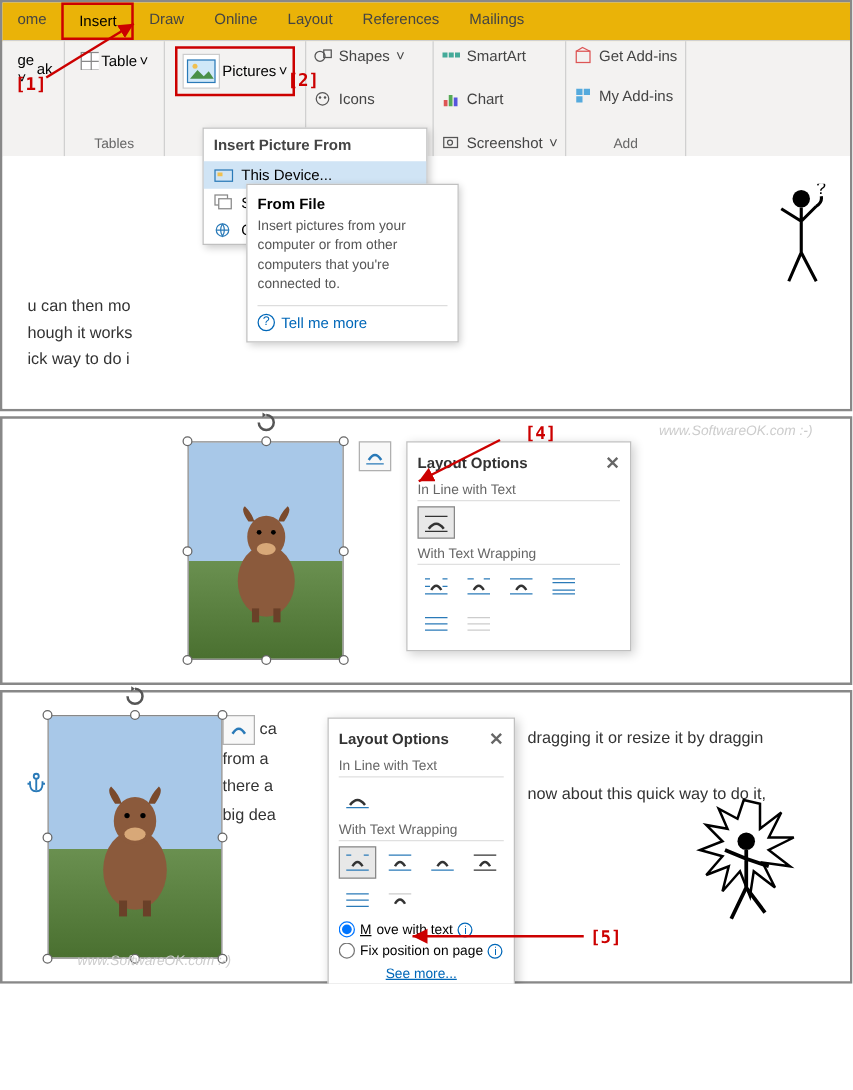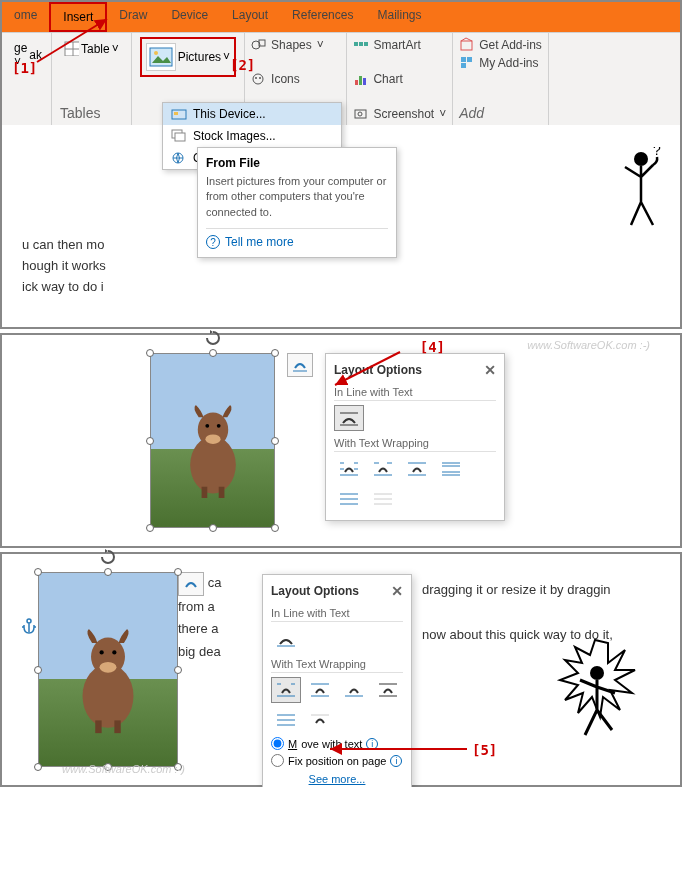--- a/index.html
+++ b/index.html
@@ -1,40 +1,40 @@
 <!DOCTYPE html>
 <html><head>
 <meta charset="utf-8">
 <style>
   * { box-sizing: border-box; margin: 0; padding: 0; }
   body { font-family: "Segoe UI", sans-serif; font-size: 12px; background: #fff; width: 682px; }
   
   
   .panel1 { border: 2px solid #888; background: #fff; position: relative; }
-  .tabs { display: flex; background: #f97316; border-bottom: 1px solid #d0d0d0; }
+  .tabs { display: flex; background: #eab308; border-bottom: 1px solid #d0d0d0; }
   .tab { padding: 6px 12px; color: #444; cursor: pointer; }
   .tab.active { border: 2px solid #c00; color: #000; }
   .ribbon-body { display: flex; background: #f3f2f1; height: 92px; }
   .ribbon-group { padding: 4px 8px; border-right: 1px solid #d0d0d0; display: flex; flex-direction: column; justify-content: space-between; }
-  .group-label { color: #666; font-size: 14px; padding-top: 2px; }
+  .group-label { text-align: center; color: #666; font-size: 11px; padding-top: 2px; }
   .big-btn { display: flex; flex-direction: row; align-items: center; padding: 4px; gap: 2px; }
   .big-btn.boxed { border: 2px solid #c00; }
-  .small-row { display: flex; flex-direction: column; gap: 3px; padding: 4px 6px; }
+  .small-row { display: flex; flex-direction: column; gap: 17px; padding: 4px 6px; }
   .small-btn { display: flex; align-items: center; gap: 5px; color: #444; }
   .icon-box { width: 30px; height: 28px; border: 1px solid #ccc; background: #fff; display: flex; align-items: center; justify-content: center; }
   .mini-icon { width: 15px; height: 15px; }
   
   
   .dropdown { position: absolute; left: 160px; top: 100px; background: #fff; border: 1px solid #c0c0c0; box-shadow: 2px 2px 6px rgba(0,0,0,0.2); width: 180px; z-index: 10; }
   .dropdown-title { padding: 6px 8px; font-weight: bold; color: #444; }
   .dropdown-item { display: flex; align-items: center; gap: 6px; padding: 4px 8px; }
   .dropdown-item.hover { background: #d0e4f5; }
   
   
-  .tooltip { position: absolute; left: 195px; top: 145px; background: #fff; border: 1px solid #c0c0c0; width: 200px; padding: 8px; z-index: 11; box-shadow: 2px 2px 6px rgba(0,0,0,0.2); }
+  .tooltip { position: absolute; left: 195px; top: 145px; background: #fff; border: 1px solid #c0c0c0; width: 170px; padding: 8px; z-index: 11; box-shadow: 2px 2px 6px rgba(0,0,0,0.2); }
   .tooltip-title { font-weight: bold; margin-bottom: 4px; }
   .tooltip-body { color: #555; font-size: 11px; line-height: 1.4; }
   .tooltip-link { display: flex; align-items: center; gap: 5px; color: #0067b8; margin-top: 8px; border-top: 1px solid #ddd; padding-top: 6px; }
   
   
   .anno { position: absolute; color: #c00; font-weight: bold; font-size: 14px; font-family: monospace; }
   .arrow-svg { position: absolute; pointer-events: none; }
   
   
   .doc-body { background: #fff; padding: 10px 20px 30px; color: #333; font-size: 13px; line-height: 1.6; position: relative; }
@@ -70,21 +70,21 @@
   .close-x { cursor: pointer; color: #666; font-size: 14px; }
 </style>
 </head>
 <body>
 
 <div class="panel1">
   <div class="tabs">
     <div class="tab">ome</div>
     <div class="tab active">Insert</div>
     <div class="tab">Draw</div>
-    <div class="tab">Device</div>
+    <div class="tab">Online</div>
     <div class="tab">Layout</div>
     <div class="tab">References</div>
     <div class="tab">Mailings</div>
   </div>
   <div class="ribbon-body">
     <div class="ribbon-group" style="width:50px;">
       <div class="big-btn">
         <span>ge ˅</span>
         <span>ak</span>
       </div>
@@ -176,25 +176,26 @@
         <span>Get Add-ins</span>
       </div>
       <div class="small-btn">
         <svg class="mini-icon">
             <rect x="2" y="2" width="5" height="5" fill="#5ad"></rect>
             <rect x="8" y="2" width="5" height="5" fill="#5ad"></rect>
             <rect x="2" y="8" width="5" height="5" fill="#5ad"></rect>
           </svg>
         <span>My Add-ins</span>
       </div>
-      <div class="group-label" style="margin-top:auto;font-style:italic;">Add</div>
+      <div class="group-label" style="margin-top:auto;">Add</div>
     </div>
   </div>
 
   <div class="dropdown">
+    <div class="dropdown-title">Insert Picture From</div>
     <div class="dropdown-item hover">
       <svg width="16" height="14">
           <rect x="1" y="3" width="14" height="9" fill="none" stroke="#2a7ab8"></rect>
           <rect x="3" y="5" width="4" height="3" fill="#f0c050"></rect>
         </svg>
       <span>This Device...</span>
     </div>
     <div class="dropdown-item">
       <svg width="16" height="14">
           <rect x="1" y="1" width="10" height="8" fill="none" stroke="#888"></rect>

